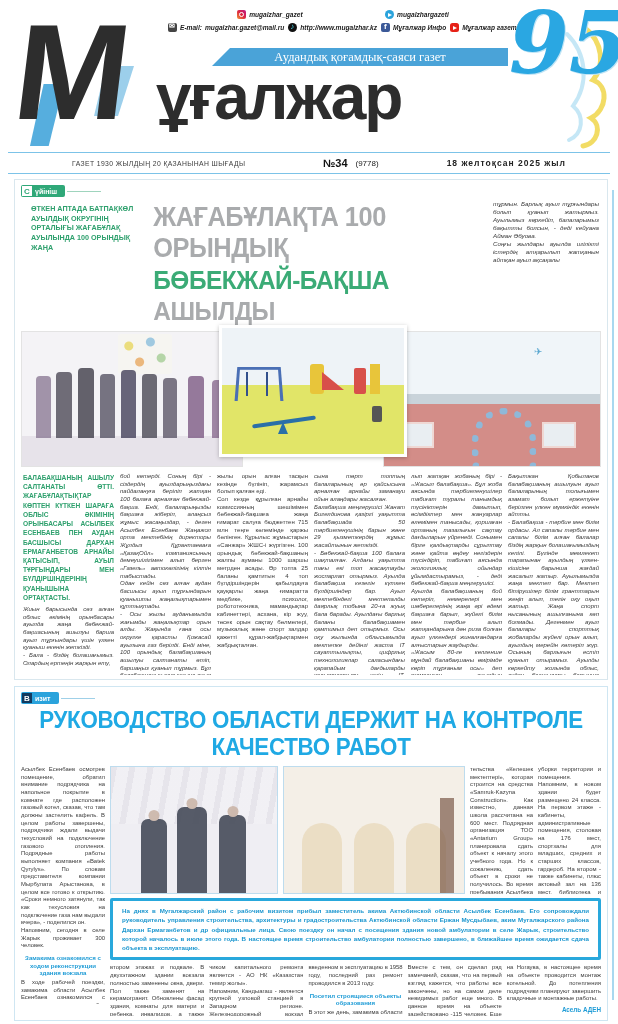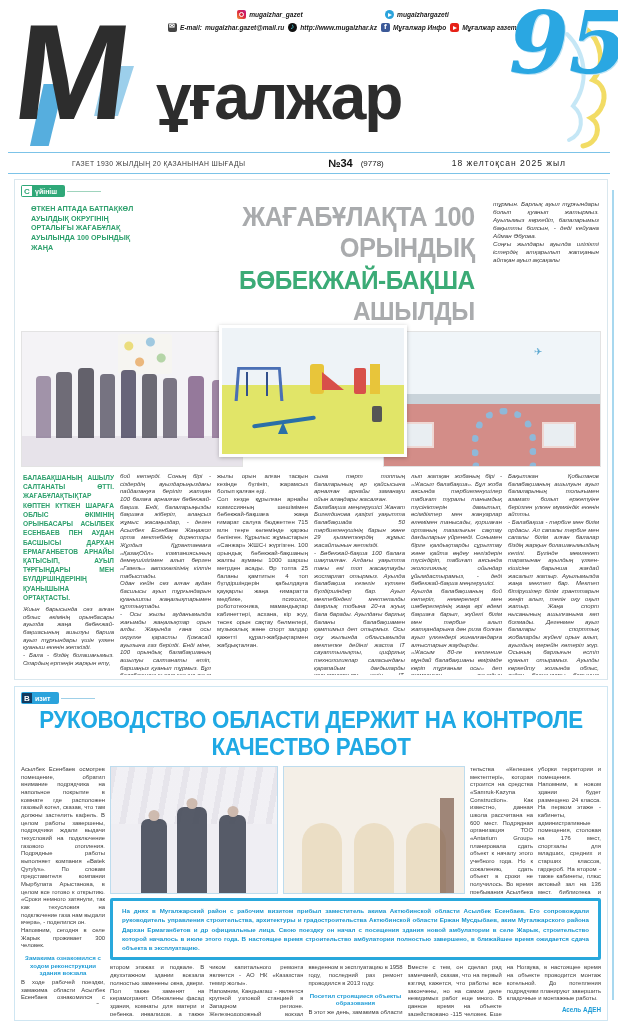--- a/index.html
+++ b/index.html
@@ -42,38 +42,38 @@
   .anniv { position:absolute; right:6px; top:6px; width:105px; height:140px; }
   .anniv-flourish { position:absolute; right:0; top:8px; }
   .anniv-num { position:absolute; left:2px; top:-14px; font-family:"DejaVu Serif", serif; font-style:italic; font-weight:bold;
                font-size:86px; color:#2aa7e2; text-shadow:1px 1px 0 #bfe4f5; }
 
   .dateline { margin:0 8px; height:22px; border-top:1.5px solid #7cc3e8; border-bottom:1.5px solid #7cc3e8;
               display:flex; align-items:center; gap:8px; padding:0 4px; }
   .dl-founded { font-size:6.8px; letter-spacing:.4px; color:#3a3a3a; margin-left:60px; }
   .dl-no { font-size:11px; font-weight:900; color:#111; margin-left:auto; }
   .dl-code { font-size:8px; color:#222; margin-right:60px; }
-  .dl-date { font-size:8.5px; font-weight:normal; color:#222; letter-spacing:1px; margin-right:40px; }
+  .dl-date { font-size:8.5px; font-weight:bold; color:#222; letter-spacing:1px; margin-right:40px; }
 
   
   .tagline { display:flex; align-items:center; margin-bottom:3px; }
   .tag { display:inline-flex; align-items:center; height:12px; border-radius:2px; padding-right:8px; }
   .tag-letter { width:10px; height:10px; margin:1px; display:flex; align-items:center; justify-content:center;
                 font-size:8px; font-weight:bold; }
   .tag-rest { color:#fff; font-size:7px; font-weight:bold; padding-left:2px; }
   .tag-rule { flex:0 0 34px; height:1px; margin-left:2px; }
 
   
   .art1 { margin:5px 10px 0 14px; border:1px solid #d9e7ee; padding:5px 6px 4px; }
   .a1-tag { background:#2fa878; }
   .a1-tag .tag-letter { background:#fff; color:#2fa878; }
   .a1-rule { background:#9fd4bd; }
   .a1-head { display:flex; gap:8px; margin:2px 2px 4px; }
   .a1-lead { flex:0 0 112px; color:#2ea06d; font-size:7.2px; font-weight:bold; line-height:1.35; padding:4px 0 0 8px; }
-  .a1-headline { flex:1; text-align:right; padding-top:2px; }
+  .a1-headline { flex:1; text-align:left; padding-top:2px; }
   .hl1 { display:block; font-size:27px; font-weight:900; color:#a9abad; letter-spacing:-.5px; transform:scaleX(.94); }
   .hl2 { display:block; font-size:26px; font-weight:900; letter-spacing:-.5px; transform:scaleX(.94); margin-top:1px; }
   .hl2 .grn { color:#3bab76; } .hl2 .gry { color:#a9abad; }
   .a1-rightcol { flex:0 0 106px; font-size:6.2px; font-style:italic; line-height:1.3; color:#3a3a3a; text-align:justify; }
   .a1-photos { position:relative; display:flex; margin:2px 0 6px; height:136px; }
   .photo { border:1px solid #e3e3e3; background:#f4f3f6; position:relative; overflow:hidden; }
   .ph1 { flex:0 0 222px; }
   .ph2 { flex:0 0 188px; margin:-6px -24px 0; z-index:2; border:3px solid #fff; box-shadow:0 1px 4px rgba(0,0,0,.25); height:132px; }
   .ph3 { flex:1; }
   .fig { position:absolute; bottom:28px; border-radius:4px 4px 0 0; opacity:.8; }
@@ -166,20 +166,21 @@
           <span class="ci ci-fb"></span>
           <span>Мұғалжар Инфо</span>
         </span>
         <span class="c-item">
           <span class="ci ci-yt"></span>
           <span>Мұғалжар газеті</span>
         </span>
       </div>
     </div>
 
+    <div class="banner">Аудандық қоғамдық-саяси газет</div>
     <div class="mast-word">ұғалжар</div>
 
     <div class="anniv">
       <svg class="anniv-flourish" width="105" height="140" viewBox="0 0 105 140">
         <path d="M78,14 C96,28 98,52 86,66 C102,72 100,96 84,104 C96,112 90,130 76,132" fill="none" stroke="#f0d64a" stroke-width="5" stroke-linecap="round" opacity=".85"></path>
         <path d="M60,20 C80,40 82,70 66,92 C78,102 76,120 62,126" fill="none" stroke="#bfe4f5" stroke-width="4" stroke-linecap="round" opacity=".9"></path>
       </svg>
       <div class="anniv-num">95</div>
     </div>
   </header>

